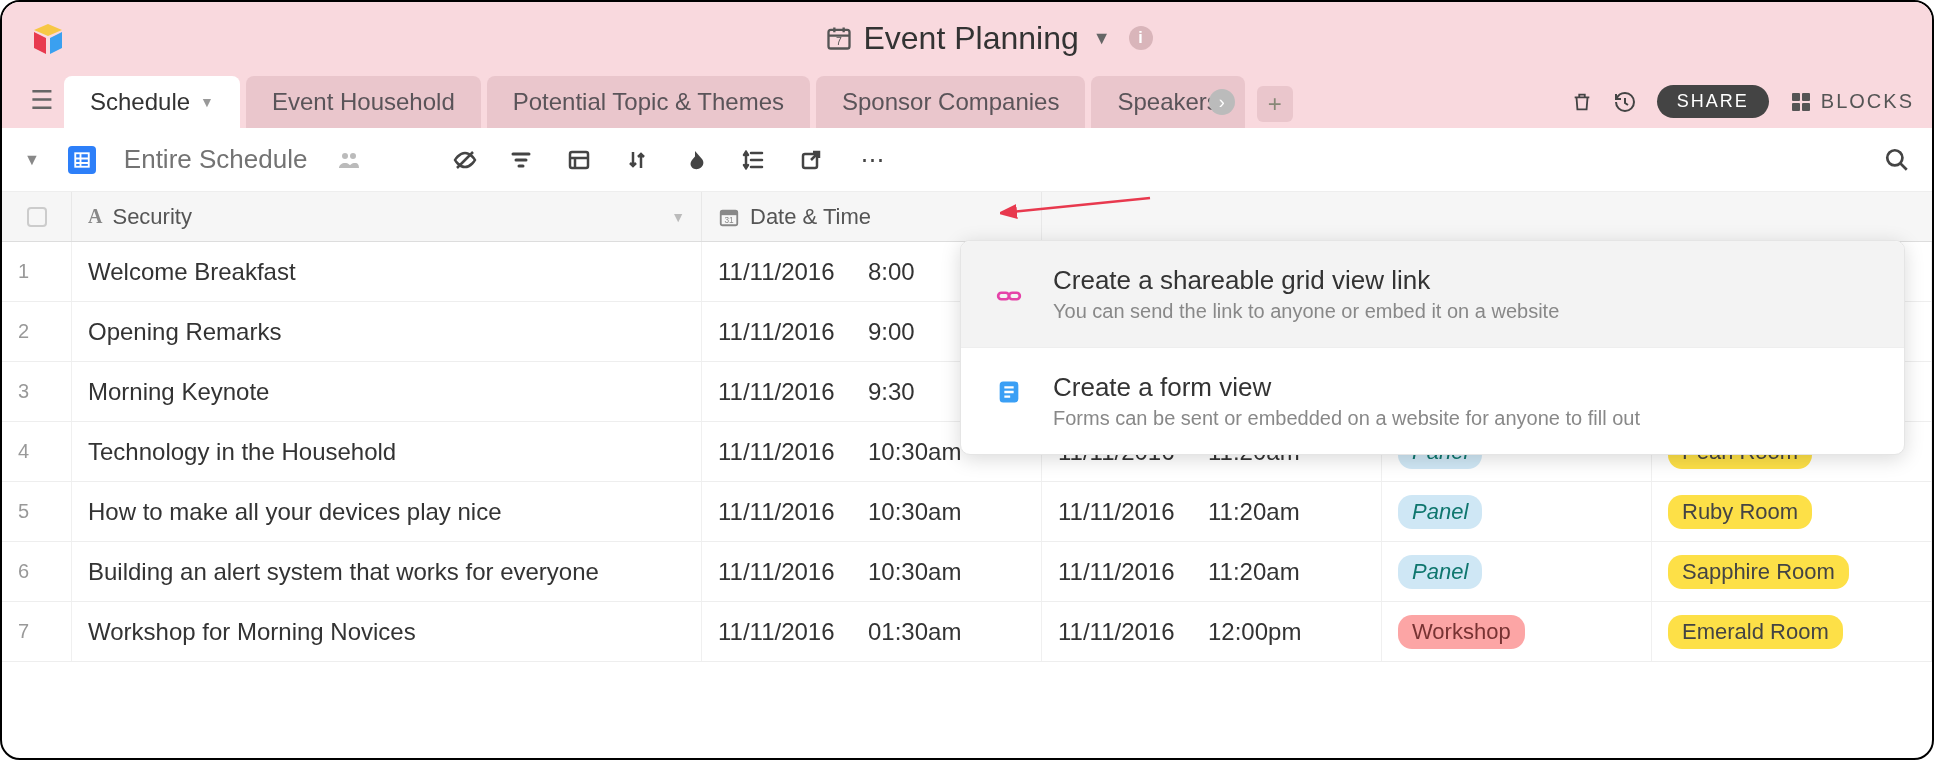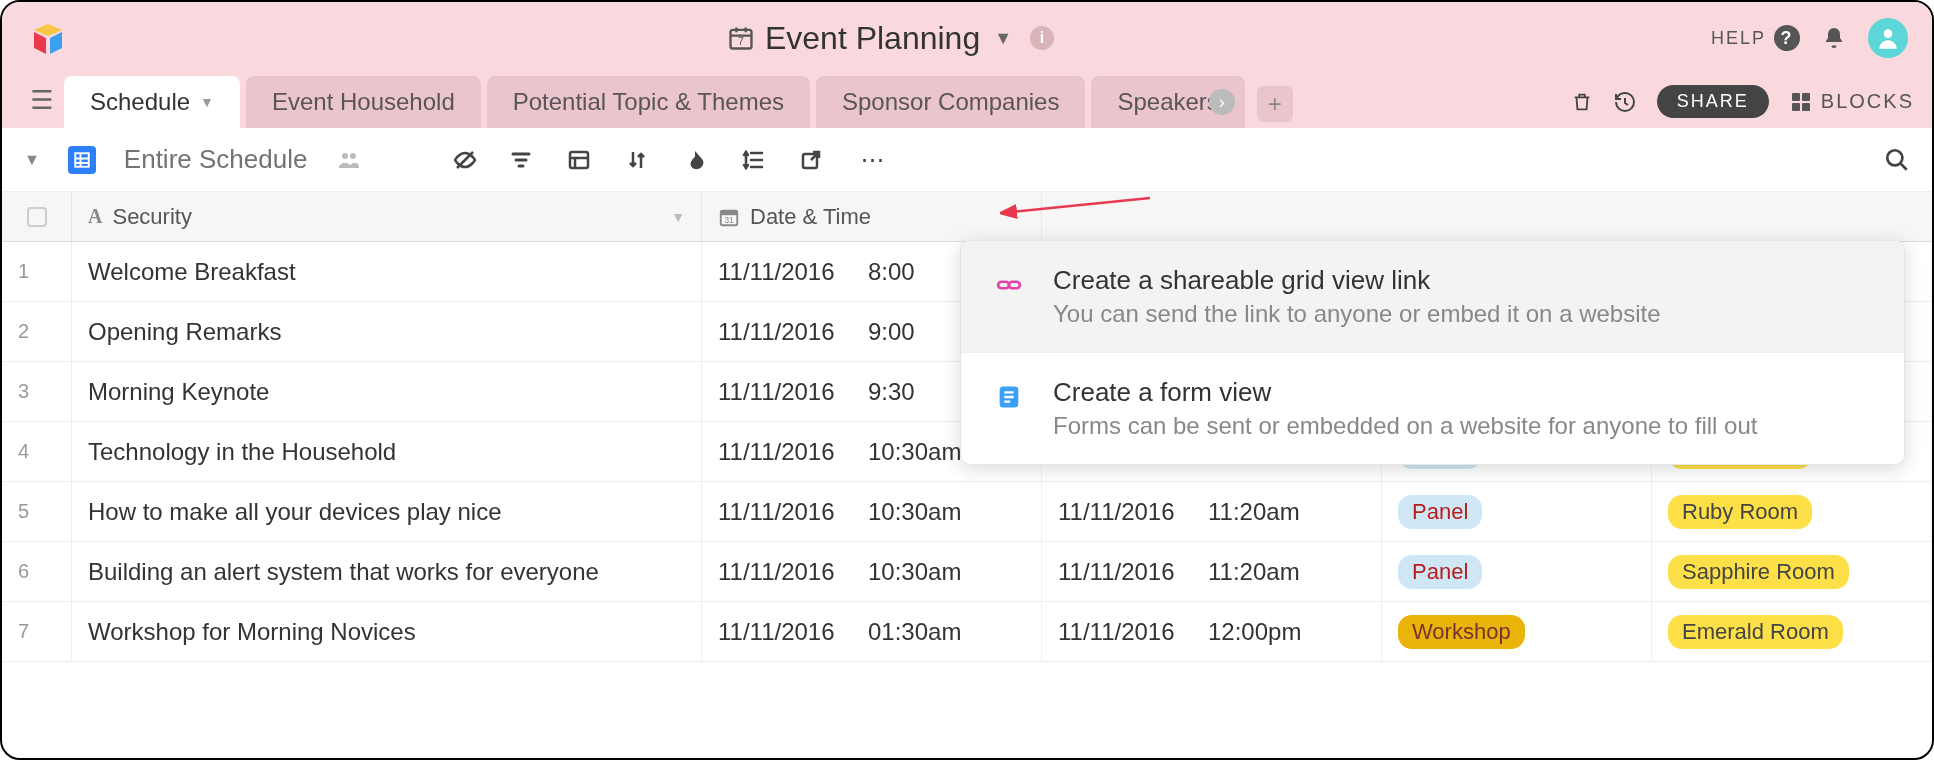--- a/index.html
+++ b/index.html
@@ -60,34 +60,34 @@
 .cell { padding:0 16px; font-size:24px; color:#333; border-right:1px solid #f0f0f0; height:100%; display:flex; align-items:center; }
 .c-num { width:70px; color:#999; font-size:20px; }
 .c-act { width:630px; }
 .c-dt { width:340px; gap:24px; }
 .c-dt .d { min-width:126px; }
 .c-end { width:340px; gap:24px; }
 .c-end .d { min-width:126px; }
 .c-type { width:270px; }
 .c-room { width:280px; }
 .tag { padding:4px 14px; border-radius:14px; font-size:22px; }
-.tag-panel { background:#cfe7f5; color:#b91c1c; }
-.tag-workshop { background:#eab308; color:#733; }
+.tag-panel { background:#cfe7f5; color:#0f766e;font-style:italic; }
+.tag-workshop { background:#fca5a5; color:#733; }
 .tag-room { background:#fde047; color:#444; }
 
 
 .popup { position:absolute; left:960px; top:240px; width:945px; background:#fff; border-radius:10px; box-shadow:0 4px 20px rgba(0,0,0,0.15); border:1px solid #e5e5e5; z-index:40; overflow:hidden; }
 .popup-item { display:flex; padding:24px 32px; gap:28px; align-items:flex-start; cursor:pointer; }
 .popup-item:first-child { background:#f3f3f3; }
-.popup-item:not(:last-child) { border-bottom:1px solid #eee; }
+.popup-item:not(:last-child) { border-bottom:1px solid #eee;align-items:center; }
 .pi-ico { width:32px; height:32px; display:flex; align-items:center; justify-content:center; font-size:26px; margin-top:4px; }
 .pi-ico.link { color:#e542a8; }
 .pi-ico.form { color:#3a9ff5; }
 .pi-title { font-size:26px; font-weight:500; color:#333; margin-bottom:4px; }
-.pi-desc { font-size:24px; color:#888; }
+.pi-desc { font-size:20px; color:#888; }
 
 svg { display:block; }
 </style>
 </head>
 <body>
 
 <div class="app">
 
   <div class="header">
     <div class="logo">
@@ -103,37 +103,20 @@
             <rect x="3" y="5" width="18" height="16" rx="2"></rect>
             <line x1="3" y1="10" x2="21" y2="10"></line>
             <line x1="8" y1="3" x2="8" y2="7"></line>
             <line x1="16" y1="3" x2="16" y2="7"></line>
             <text x="12" y="18" font-size="9" fill="#555" stroke="none" text-anchor="middle">7</text>
           </svg>
       </span>
       <span class="title">Event Planning</span>
       <span class="title-caret">▼</span>
       <span class="info-ico">i</span>
-    </div>
-    <div class="header-right">
-      <div class="help">
-        <span>HELP</span>
-        <span class="help-q">?</span>
-      </div>
-      <span class="bell">
-        <svg width="24" height="24" viewBox="0 0 24 24" fill="#555">
-            <path d="M12 2a6 6 0 00-6 6v4l-2 3v1h16v-1l-2-3V8a6 6 0 00-6-6zm0 20a2.5 2.5 0 002.5-2.5h-5A2.5 2.5 0 0012 22z"></path>
-          </svg>
-      </span>
-      <div class="avatar">
-        <svg viewBox="0 0 24 24" fill="#fff">
-            <circle cx="12" cy="8" r="4"></circle>
-            <path d="M4 22c0-4.4 3.6-8 8-8s8 3.6 8 8"></path>
-          </svg>
-      </div>
     </div>
   </div>
 
   <div class="tabbar">
     <div class="hamburger">☰</div>
     <div class="tab active">
       <span>Schedule</span>
       <span class="tab-caret">▼</span>
     </div>
     <div class="tab">

